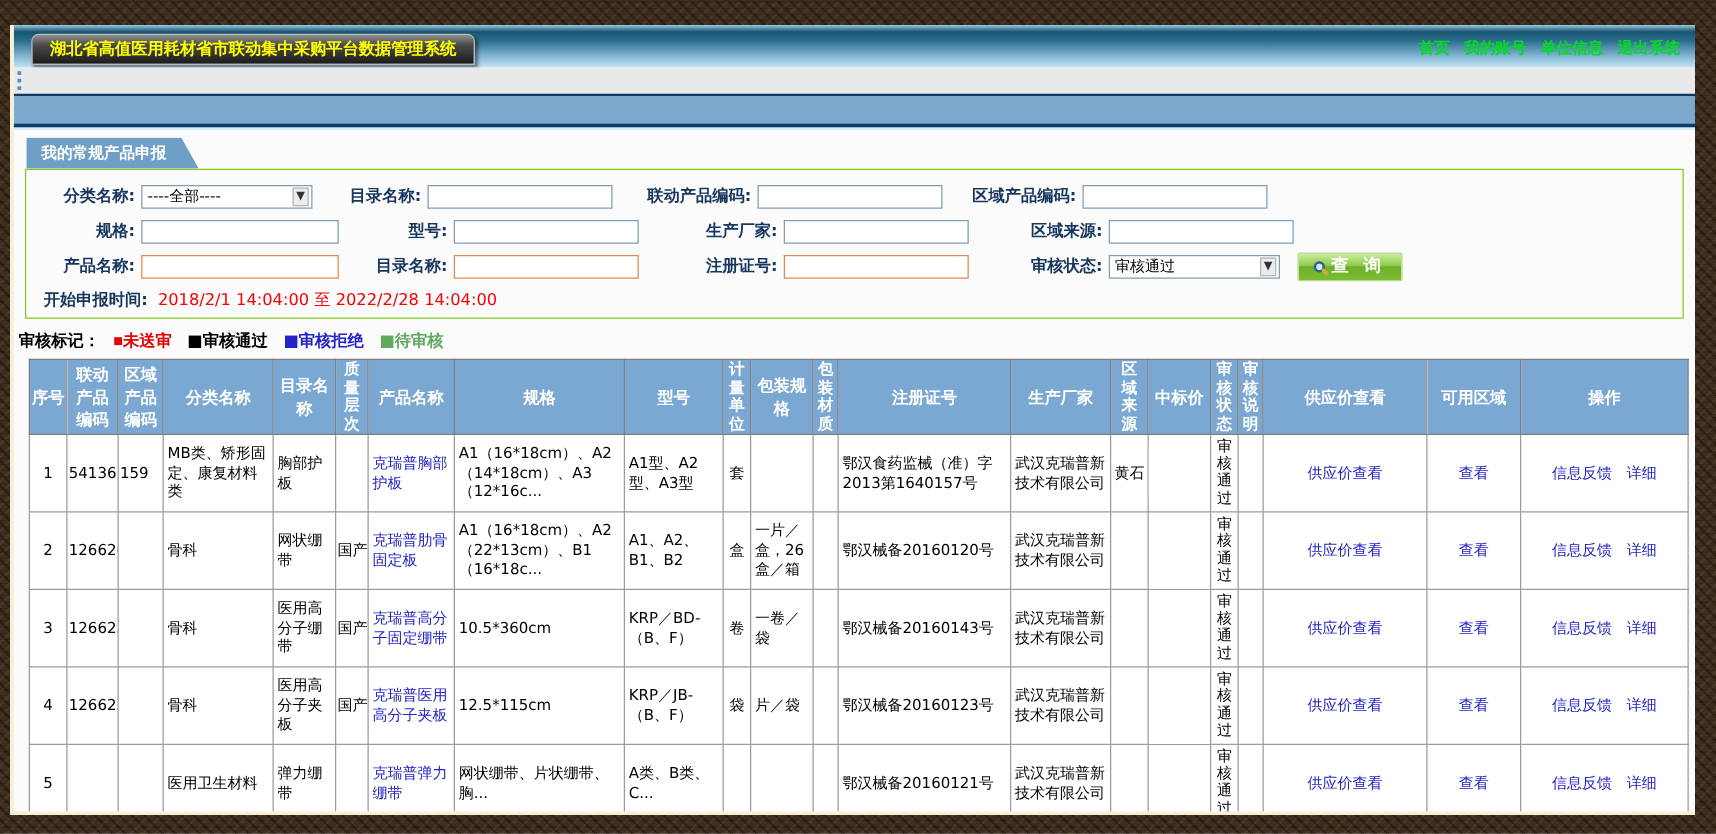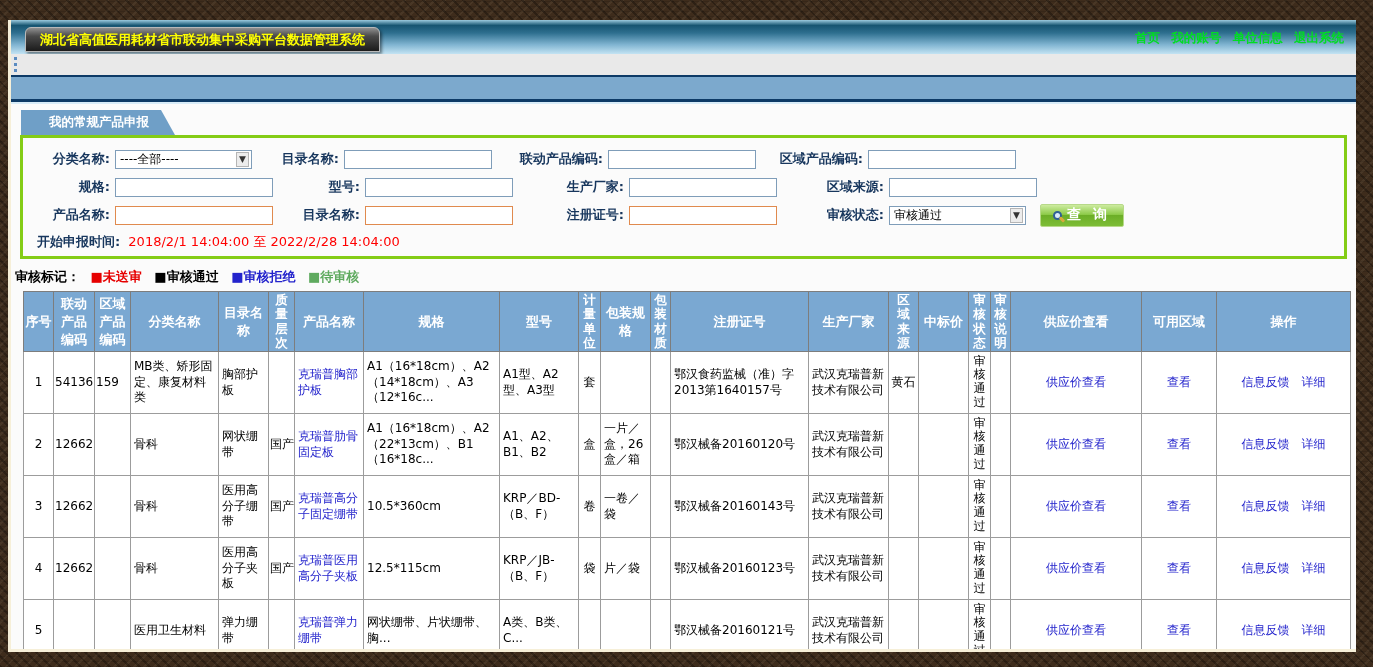--- a/index.html
+++ b/index.html
@@ -41,28 +41,28 @@
   }
   .menubar .mi { color:#000; cursor:pointer; }
   
   .graybar { height:23px; background:#e9e9e9; border-bottom:2px solid #0d3a66; position:relative; }
   .drag-handle { position:absolute; left:3px; top:3px; height:15px; width:0; border-left:3px dotted #5b8cc0; }
   
   .bluebar { height:25px; background:#7ca9cd; border-bottom:3px solid #0d3a66; }
   .bluebar-under { height:2px; background:#d8ecf8; }
   
   .sheet-tab {
-    display:inline-block; margin:6px 0 0 10px; padding:4px 26px 4px 28px;
+    display:inline-block; margin:6px 0 0 10px; padding:4px 26px 4px 12px;
     background:#6f9fc7; color:#fff; font-size:12.5px; font-weight:bold;
     clip-path:polygon(0 0, calc(100% - 14px) 0, 100% 100%, 0 100%);
     cursor:pointer;
   }
   
   .form-panel {
-    margin:0 9px; border:3px solid #84cc16; background:#fbfbfb; padding:7px 0 4px 0;
+    margin:0 9px; border:1px solid #84cc16; background:#fbfbfb; padding:7px 0 4px 0;
   }
   .f-row { display:flex; align-items:center; height:28px; }
   .f-field { display:flex; align-items:center; }
   .f-label { font-size:13px; font-weight:bold; color:#17365d; text-align:right; padding-right:5px; white-space:nowrap; }
   .w1 { width:92px; } .w2 { width:80px; } .w3 { width:100px; } .w4 { width:96px; }
   .tinput {
     width:148px; height:19px; border:1px solid #7f9db9; background:#fff;
     font-size:12px; padding:0 3px; font-family:inherit;
   }
   .tinput.hl { border-color:#e08a4e; }
@@ -81,21 +81,21 @@
   }
   .mag { width:9px; height:9px; border:2px solid #2e5f96; border-radius:50%; background:#d9ebfa; position:relative; flex:none; }
   .mag::after { content:""; position:absolute; width:6px; height:3px; background:#d8a93c; transform:rotate(45deg); right:-5px; bottom:-3px; border-radius:1px; }
   .date-row { margin:4px 0 1px 14px; font-size:13px; }
   .date-row .dl { font-weight:bold; color:#17365d; }
   .date-row .dv { color:#ff0000; margin-left:4px; }
   
   .legend { margin:9px 0 5px 4px; font-size:13px; font-weight:bold; }
   .legend .ll { color:#000; margin-right:6px; }
   .legend .li { margin-right:8px; }
-  .c-red { color:#e60000; } .c-black { color:#000000;margin-top:37px; } .c-blue { color:#2323cc; } .c-green { color:#5faa5f; }
+  .c-red { color:#e60000;font-family:Liberation Mono, monospace; } .c-black { color:#000000;margin-top:37px; } .c-blue { color:#2323cc; } .c-green { color:#5faa5f; }
   
   table.grid { border-collapse:collapse; table-layout:fixed; margin-left:12px; width:1327px; background:#fff; }
   .grid th {
     background:#7aa8d2; color:#fff; font-size:13px; font-weight:bold;
     border:1px solid #7d7d7d; height:60px; padding:0 1px; text-align:center; overflow:hidden;
   }
   .grid td {
     border:1px solid #9c9c9c; font-size:12px; color:#000; background:#fff;
     padding:1px 3px; vertical-align:middle; line-height:1.3; overflow:hidden; height:62px;
   }

